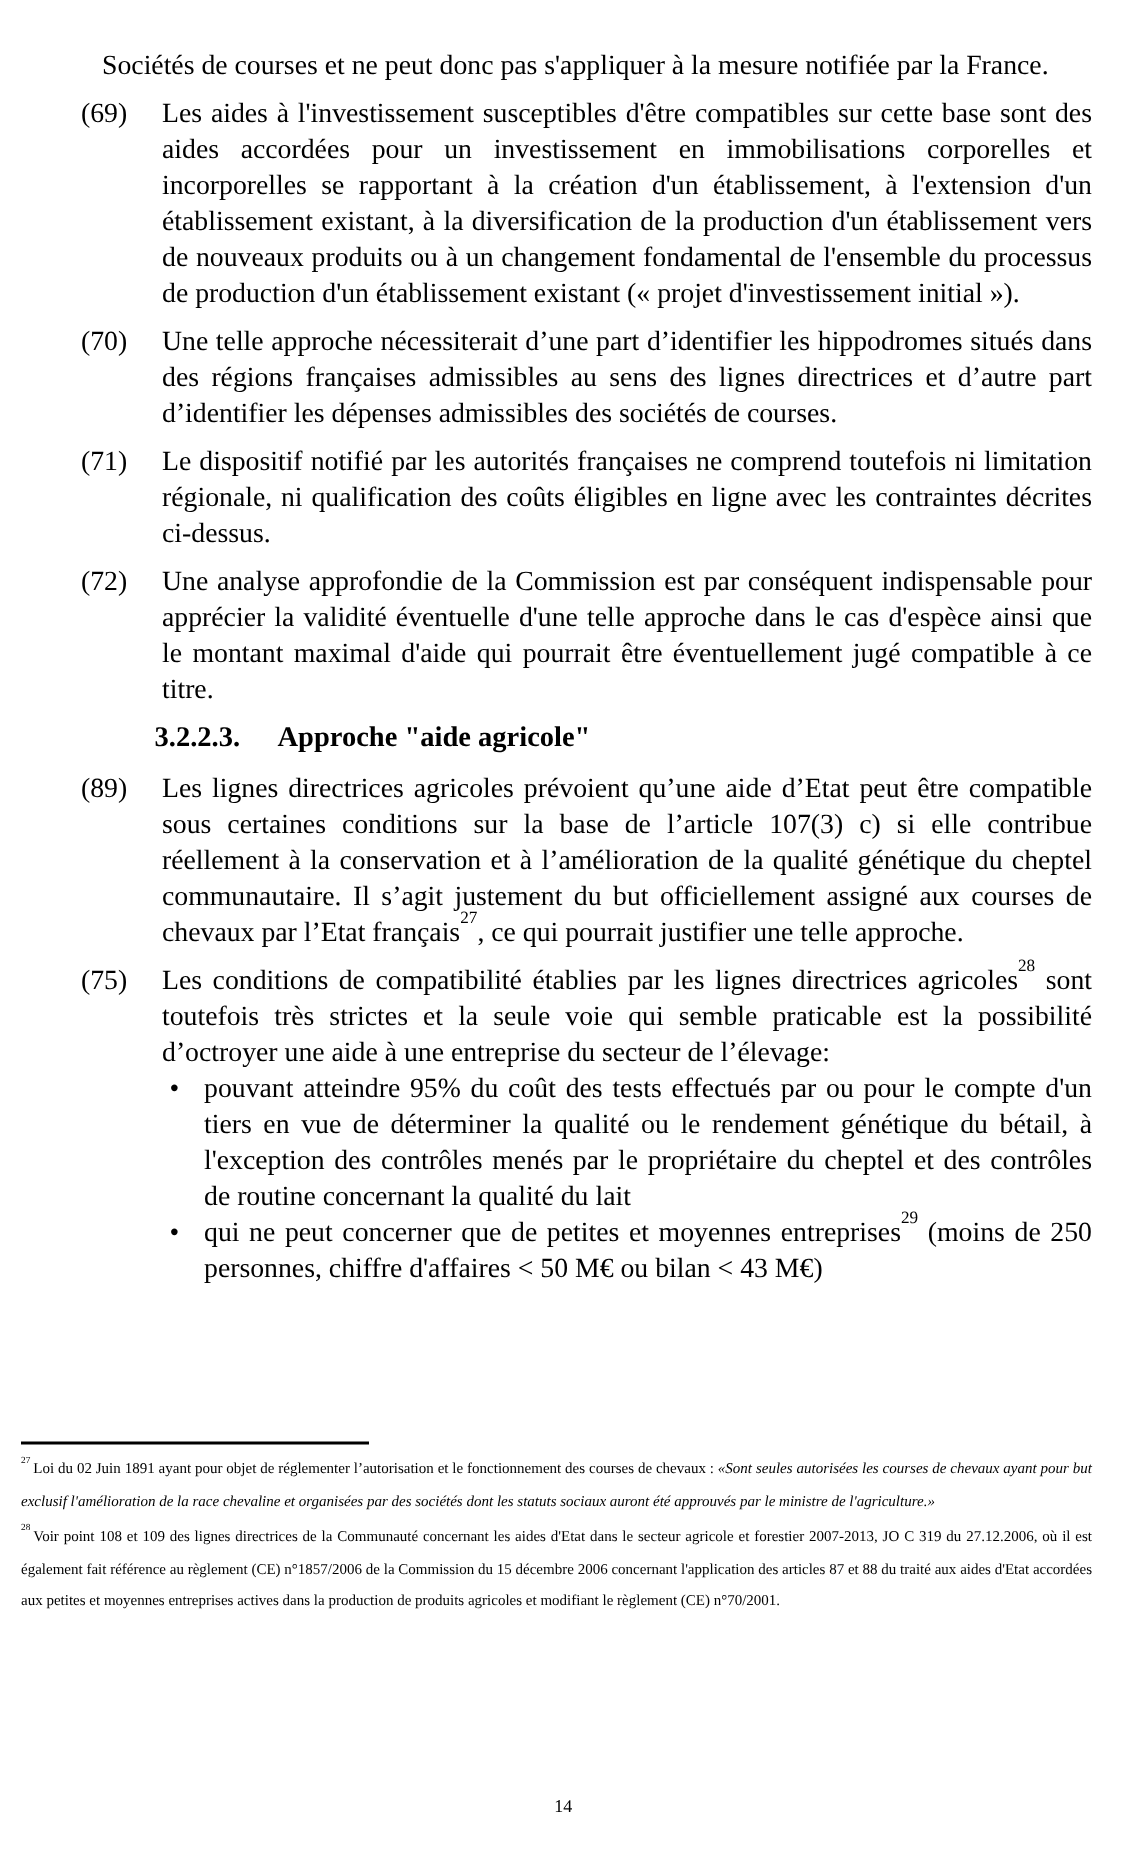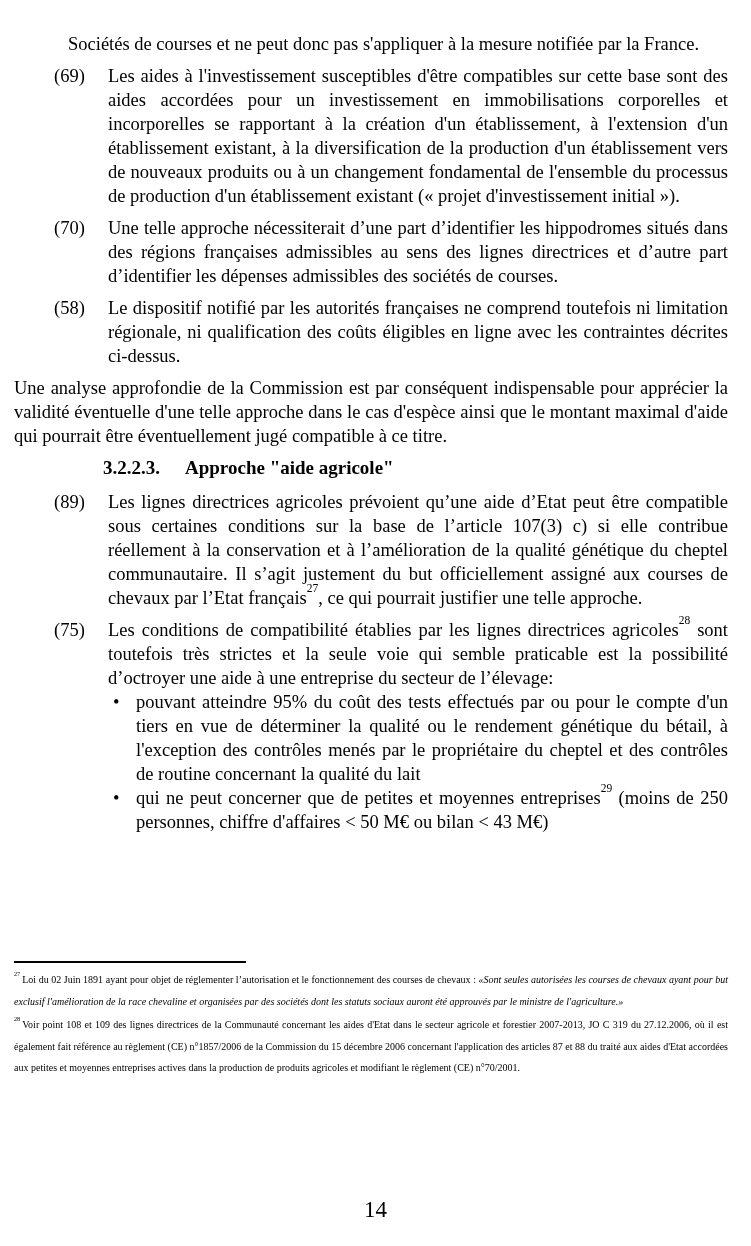--- a/index.html
+++ b/index.html
@@ -81,21 +81,21 @@
     margin-bottom: 2px;
   }
   .fn sup.fref { margin-right: 2px; }
   .fn .fn-quote { font-style: italic; }
   .page-number {
     position: absolute;
     top: 1197px;
     left: 0;
     right: 0;
     text-align: center;
-    font-size: 23px;
+    font-size: 12px;
   }
 </style>
 </head>
 <body>
 
 <div class="page">
   <div class="flow">
 
     <p class="intro-para">Sociétés de courses et ne peut donc pas s'appliquer à la mesure notifiée par la France.</p>
 
@@ -103,25 +103,26 @@
       <span class="pnum">(69)</span>
       <span class="pbody">Les aides à l'investissement susceptibles d'être compatibles sur cette base sont des aides accordées pour un investissement en immobilisations corporelles et incorporelles se rapportant à la création d'un établissement, à l'extension d'un établissement existant, à la diversification de la production d'un établissement vers de nouveaux produits ou à un changement fondamental de l'ensemble du processus de production d'un établissement existant (« projet d'investissement initial »).</span>
     </div>
 
     <div class="num-para">
       <span class="pnum">(70)</span>
       <span class="pbody">Une telle approche nécessiterait d’une part d’identifier les hippodromes situés dans des régions françaises admissibles au sens des lignes directrices et d’autre part d’identifier les dépenses admissibles des sociétés de courses.</span>
     </div>
 
     <div class="num-para">
-      <span class="pnum">(58)</span>
+      <span class="pnum">(71)</span>
       <span class="pbody">Le dispositif notifié par les autorités françaises ne comprend toutefois ni limitation régionale, ni qualification des coûts éligibles en ligne avec les contraintes décrites ci-dessus.</span>
     </div>
 
     <div class="num-para">
+      <span class="pnum">(72)</span>
       <span class="pbody">Une analyse approfondie de la Commission est par conséquent indispensable pour apprécier la validité éventuelle d'une telle approche dans le cas d'espèce ainsi que le montant maximal d'aide qui pourrait être éventuellement jugé compatible à ce titre.</span>
     </div>
 
 
     <div class="section-heading">
       <span class="snum">3.2.2.3.</span><span>Approche "aide agricole"</span>
     </div>
 
     <div class="num-para">
       <span class="pnum">(89)</span>

